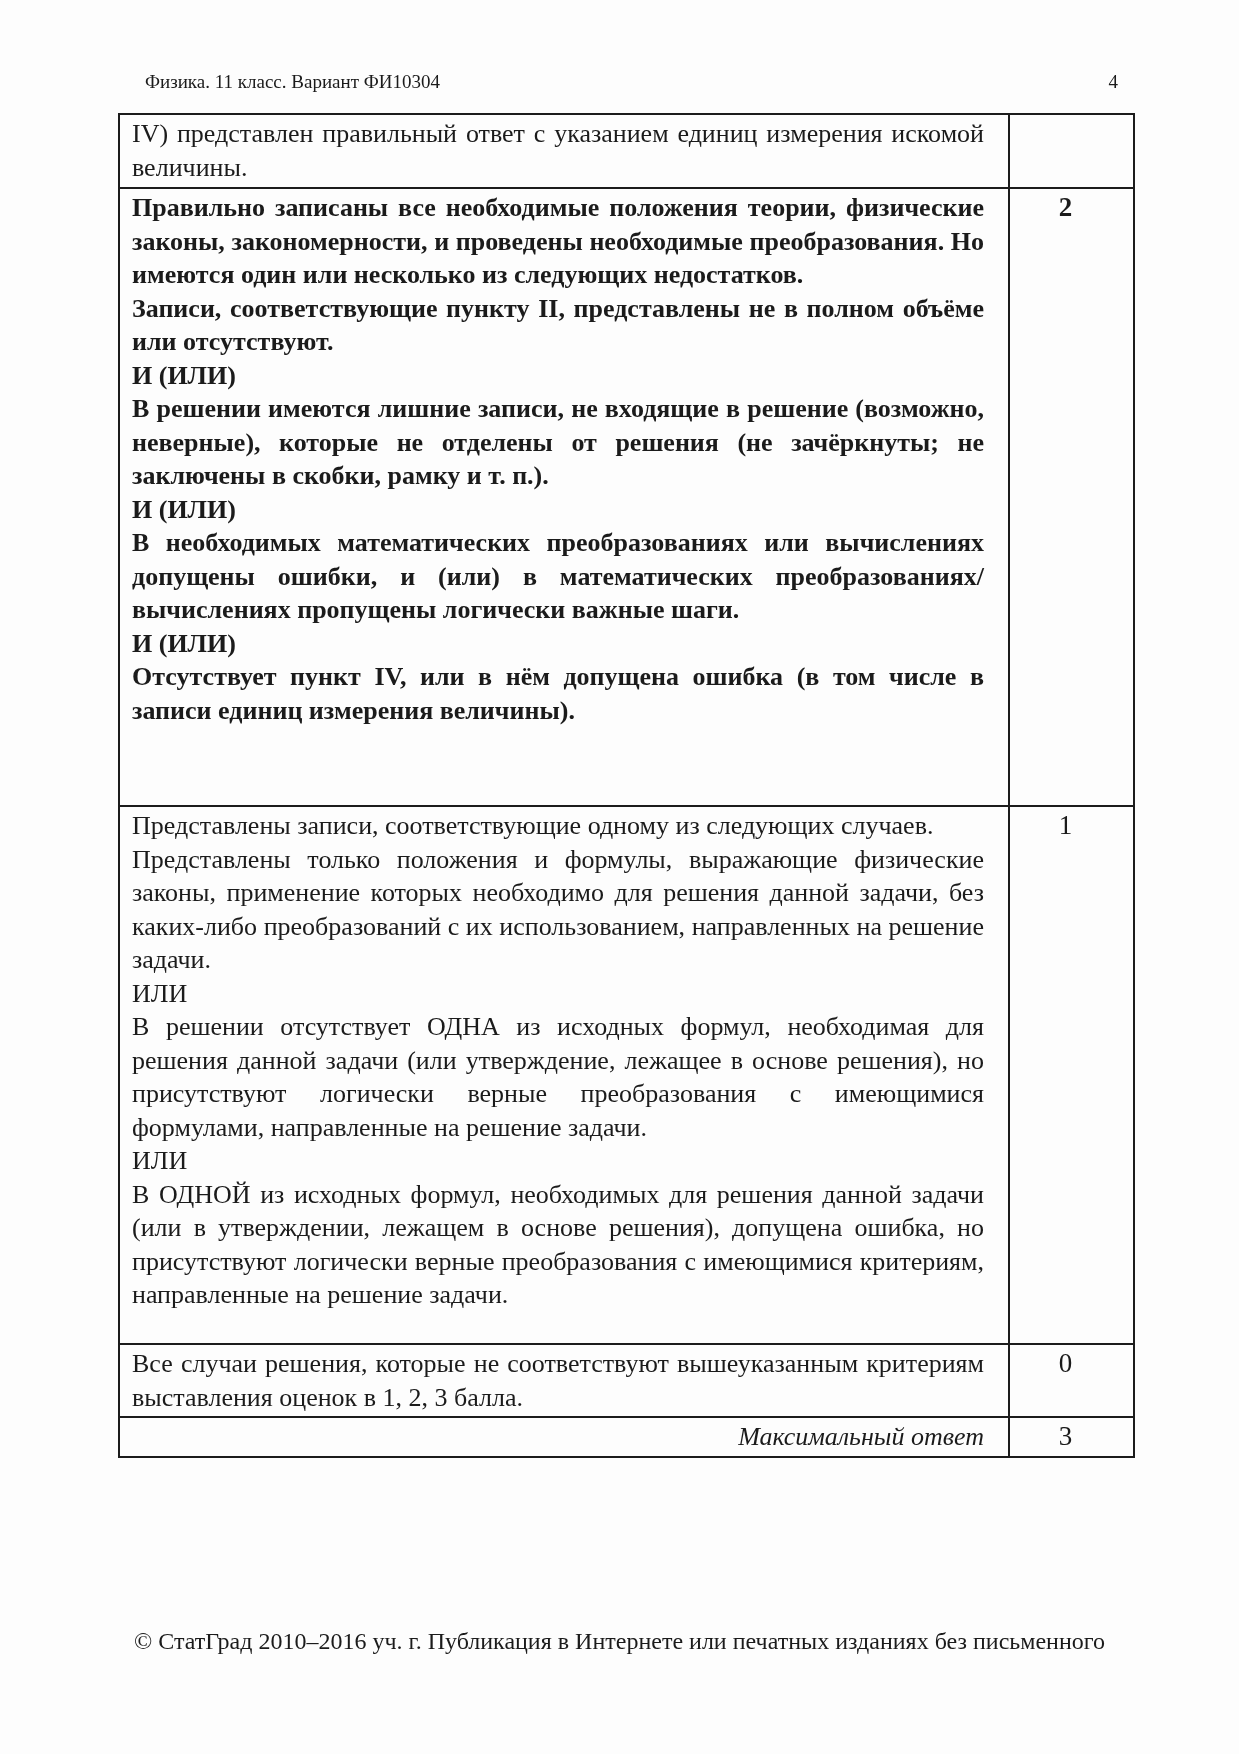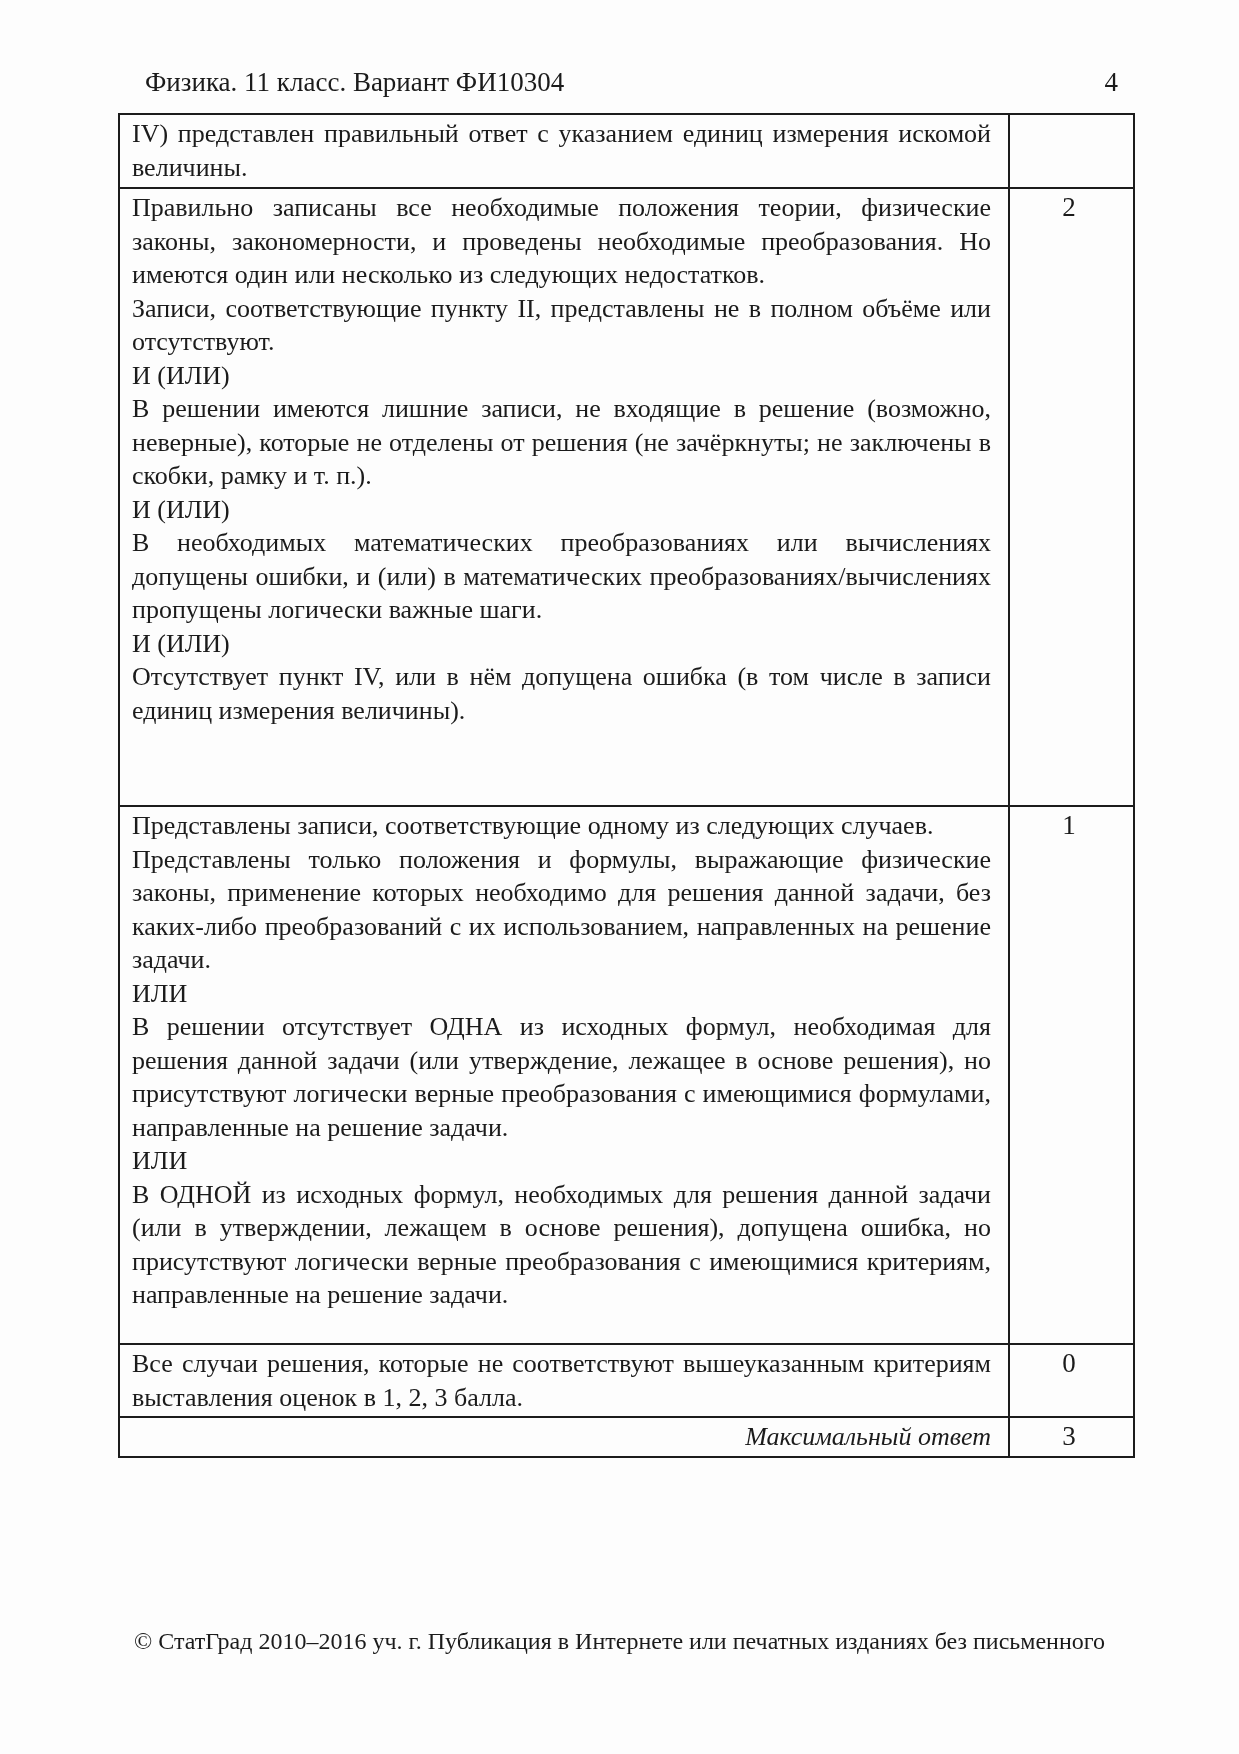--- a/index.html
+++ b/index.html
@@ -18,42 +18,42 @@
     overflow: hidden;
   }
   .header {
     position: absolute;
     top: 66px;
     left: 145px;
     width: 985px;
     display: flex;
     justify-content: space-between;
     align-items: baseline;
-    font-size: 27px;
+    font-size: 19px;
     line-height: 32px;
   }
   .header .page-num {
     padding-right: 12px;
   }
   table.criteria {
     position: absolute;
     top: 113px;
     left: 118px;
     width: 1015px;
     border-collapse: collapse;
     table-layout: fixed;
     font-size: 26px;
     line-height: 33.5px;
   }
   table.criteria col.c-text  { width: 890px; }
   table.criteria col.c-score { width: 125px; }
   table.criteria td {
     border: 2px solid #1c1c1c;
     vertical-align: top;
-    padding: 2px 17px 2px 12px;
+    padding: 2px 24px 2px 12px;
   }
   td.score-cell {
     text-align: center;
     padding: 4px 4px 2px 4px;
     font-size: 27px;
   }
   td.text-cell p {
     margin: 0;
     text-align: justify;
   }
@@ -89,21 +89,21 @@
     </colgroup>
     <tbody>
 
       <tr style="height:74px;">
         <td class="text-cell">
           <p>IV) представлен правильный ответ с указанием единиц измерения искомой величины.</p>
         </td>
         <td class="score-cell"></td>
       </tr>
 
-      <tr style="height:618px;">
+      <tr style="height:618px;font-weight:bold;">
         <td class="text-cell">
           <p>Правильно записаны все необходимые положения теории, физические законы, закономерности, и проведены необходимые преобразования. Но имеются один или несколько из следующих недостатков.</p>
           <p>Записи, соответствующие пункту II, представлены не в полном объёме или отсутствуют.</p>
           <p>И (ИЛИ)</p>
           <p>В решении имеются лишние записи, не входящие в решение (возможно, неверные), которые не отделены от решения (не зачёркнуты; не заключены в скобки, рамку и т. п.).</p>
           <p>И (ИЛИ)</p>
           <p>В необходимых математических преобразованиях или вычислениях допущены ошибки, и (или) в математических преобразованиях/вычислениях пропущены логически важные шаги.</p>
           <p>И (ИЛИ)</p>
           <p>Отсутствует пункт IV, или в нём допущена ошибка (в том числе в записи единиц измерения величины).</p>
         </td>

